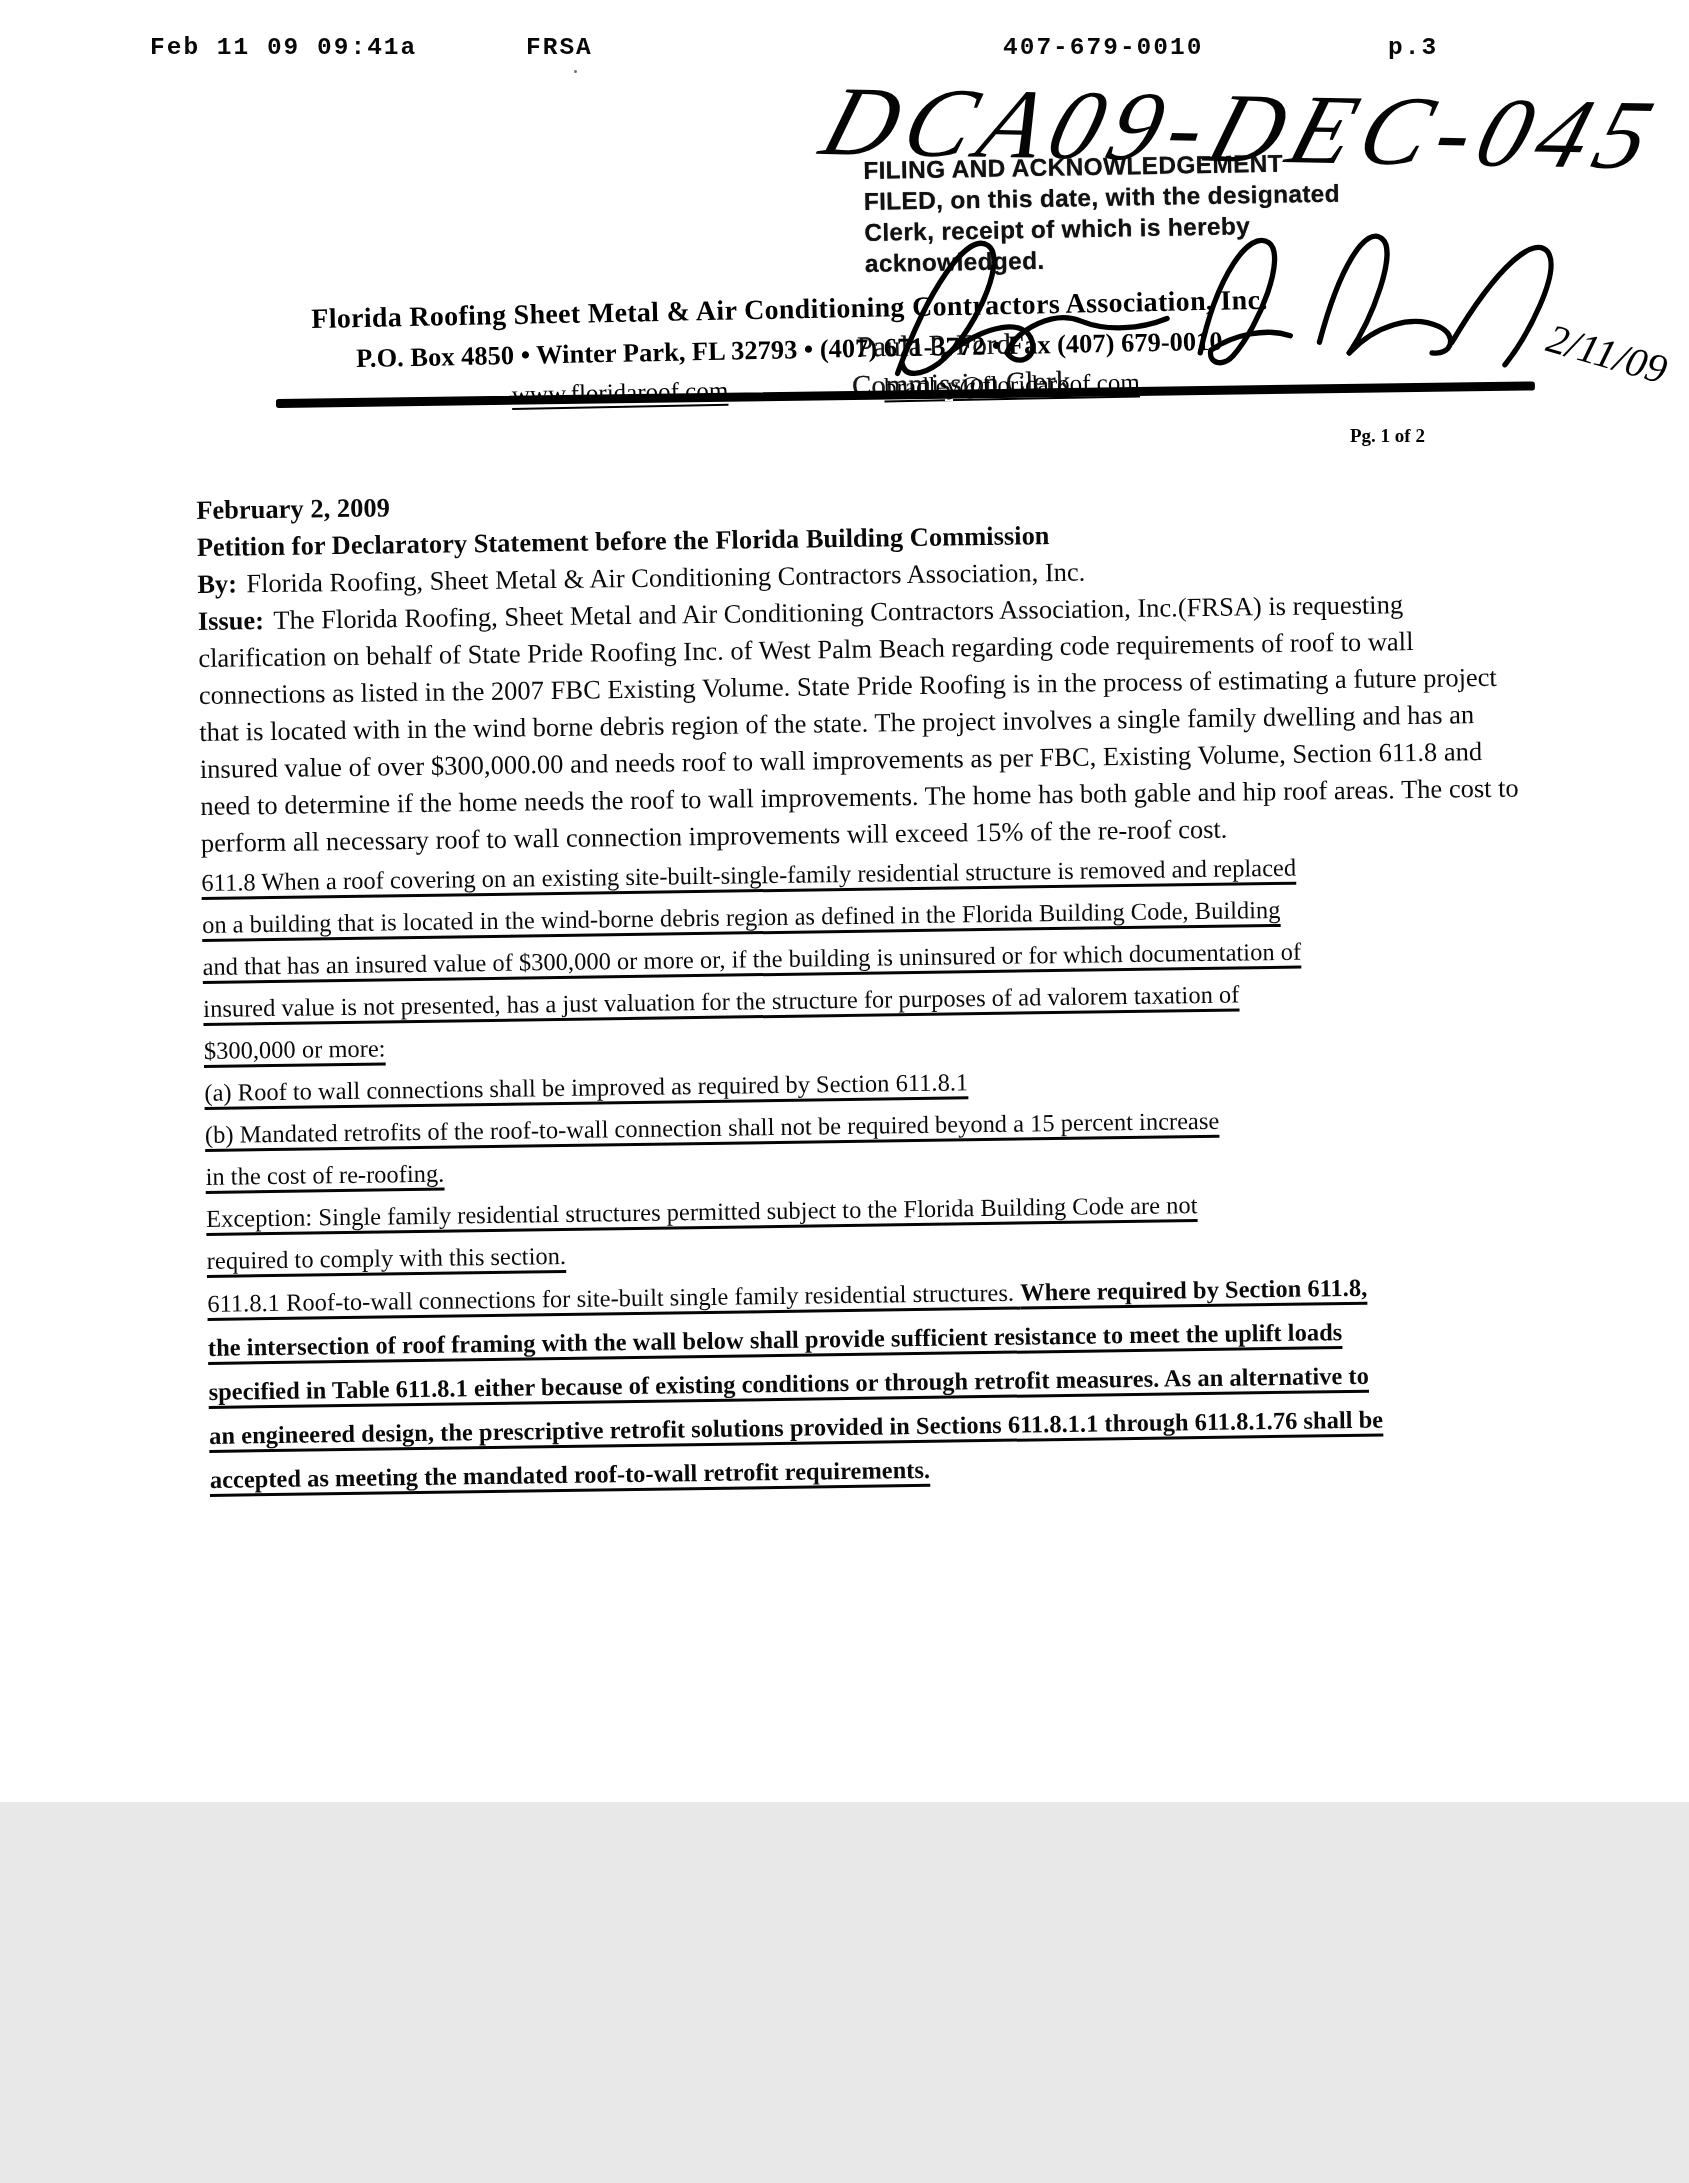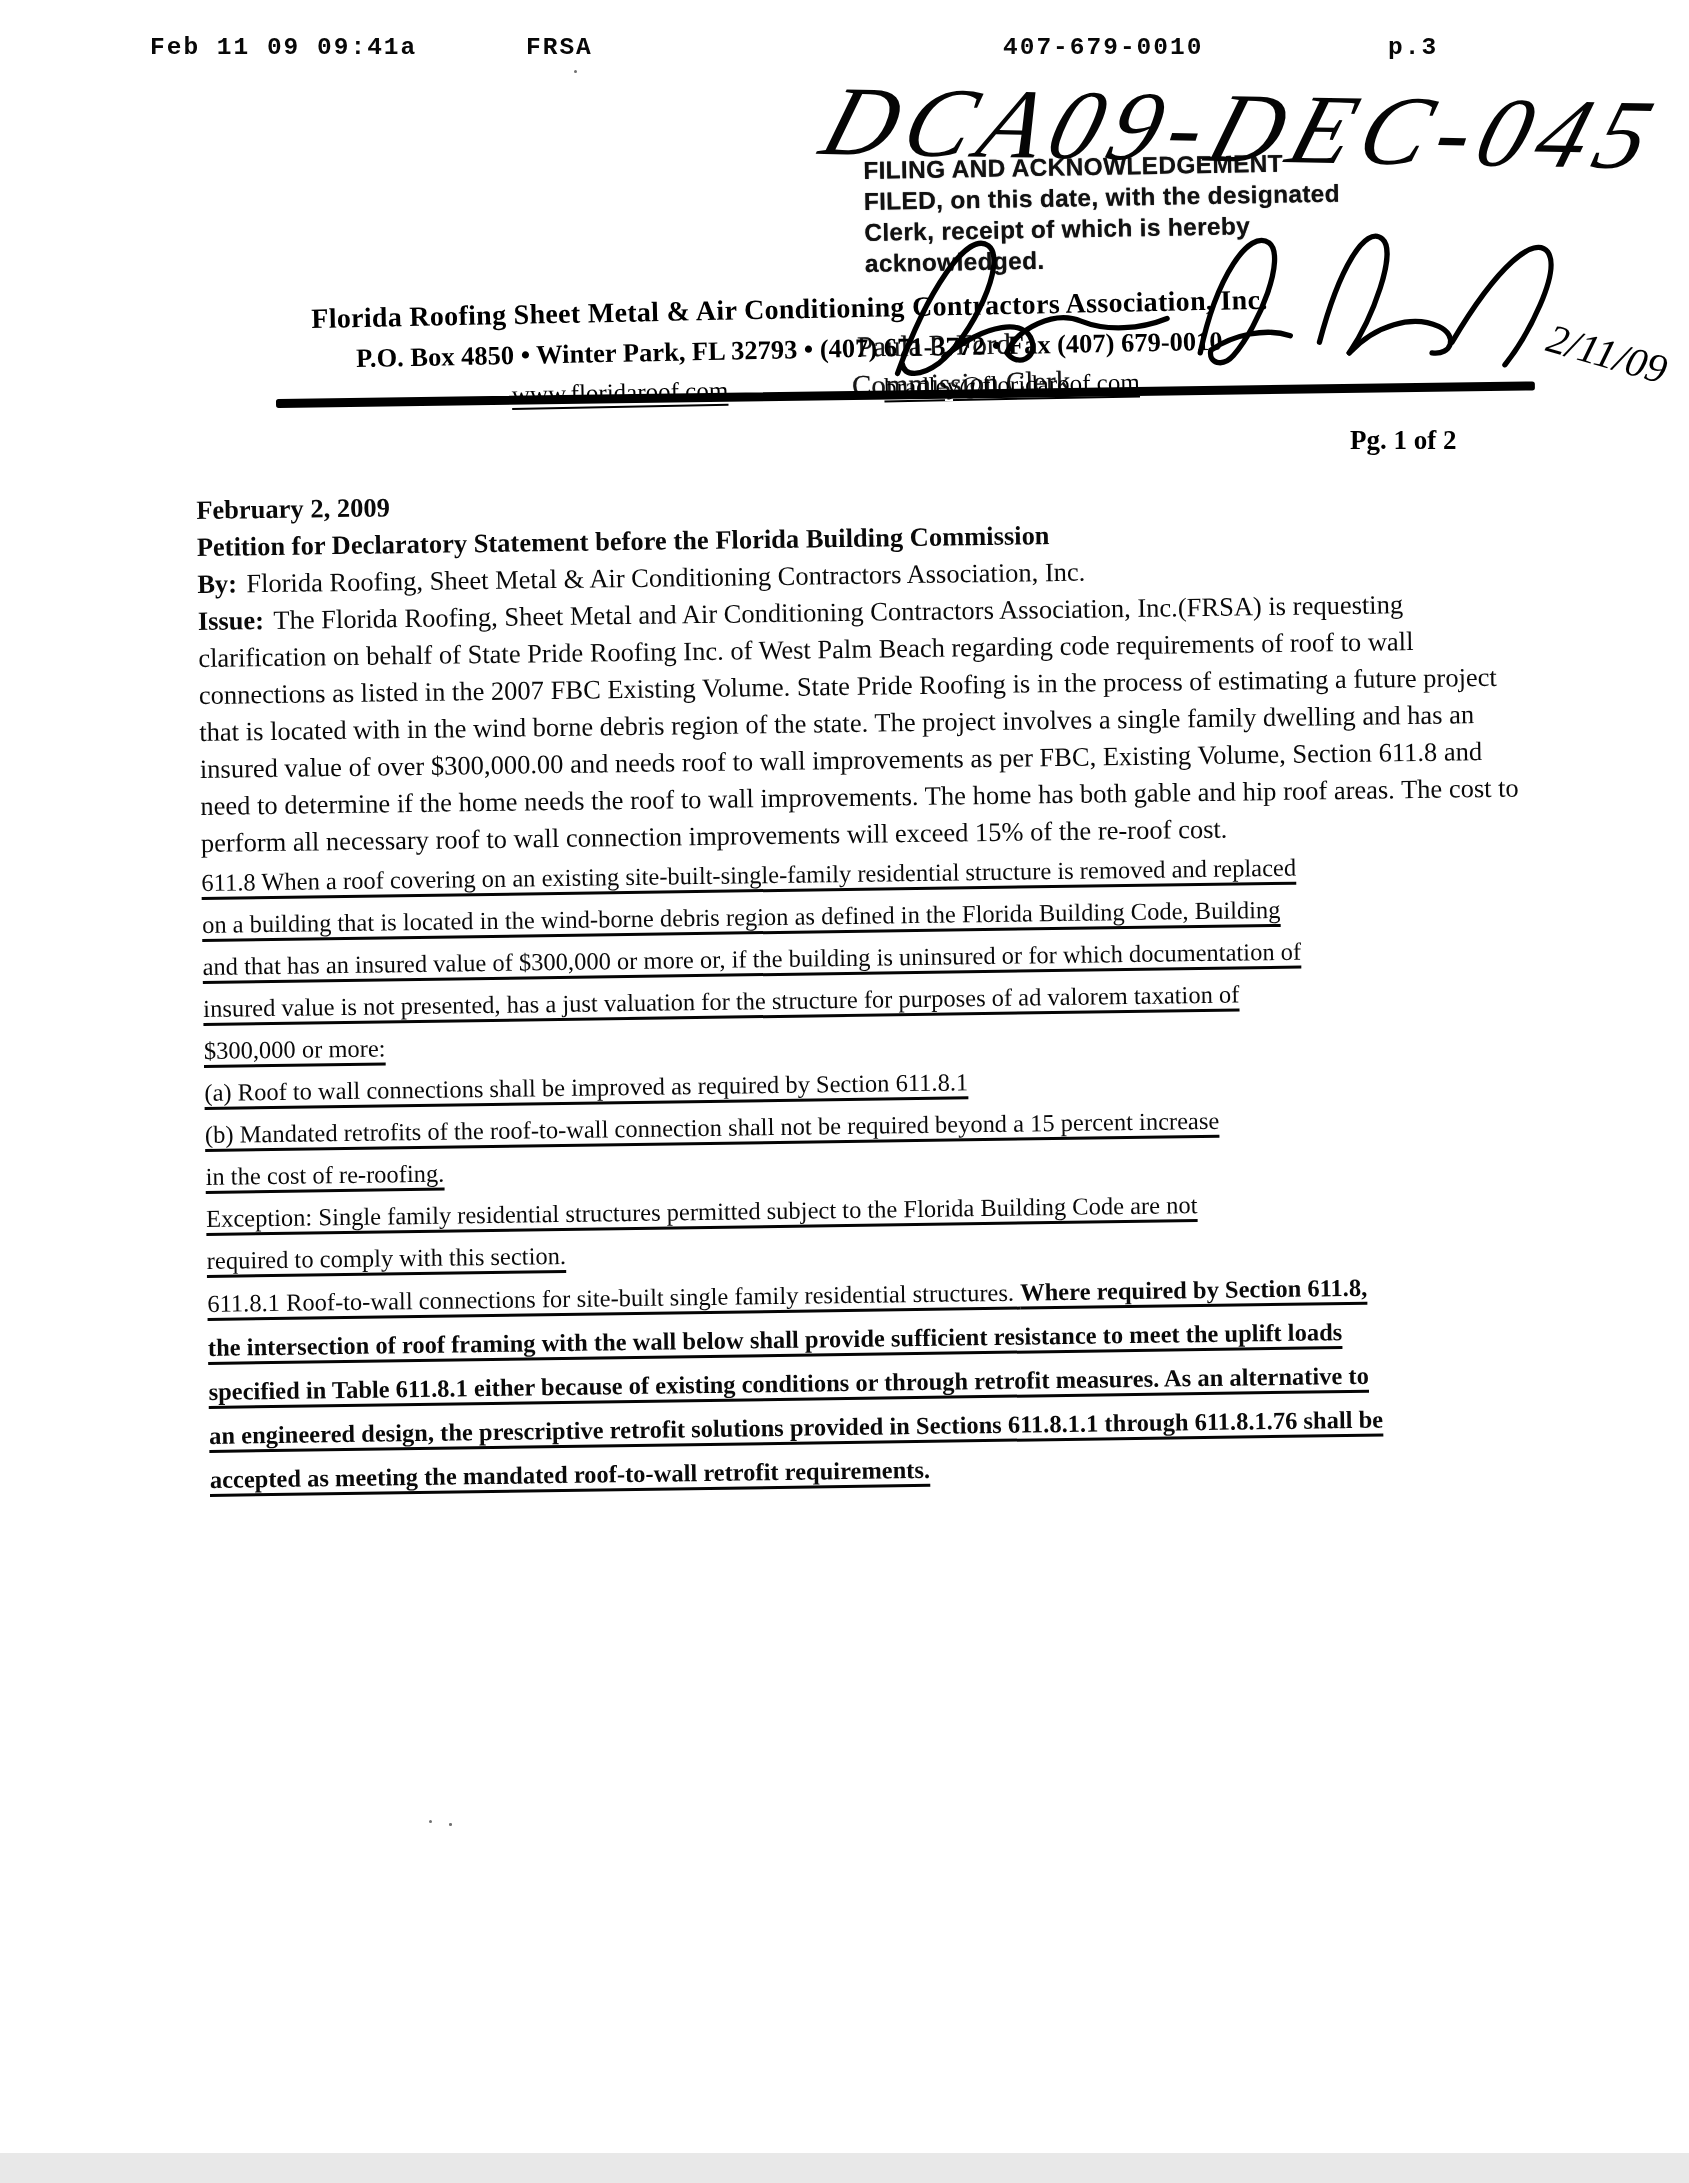--- a/index.html
+++ b/index.html
@@ -1,21 +1,21 @@
 <!DOCTYPE html>
 <html style="font-size:10.6px"><head>
 <meta charset="utf-8">
 <style>
   html,body { margin:0; padding:0; }
   body {
     width:1690px; height:2183px; background:#e8e8e8;
     font-family:"Liberation Serif", serif; color:#000;
   }
   .page {
-    position:relative; width:1690px; height:2153px;
+    position:relative; width:1690px; height:1802px;
     background:#ffffff; overflow:hidden;
   }
 
   
   .fax-header span {
     position:absolute; top:34px;
     font-family:"Liberation Mono", monospace;
     font-size:24.5px; font-weight:700; letter-spacing:2px; color:#080808;
     white-space:pre;
   }
@@ -87,21 +87,21 @@
 
   
   .signature { position:absolute; left:881px; top:211px; z-index:5; }
 
   
   .rule {
     position:absolute; left:276px; top:399px; width:1259px; height:8.6px;
     background:#000; transform:rotate(-0.8deg); transform-origin:0 50%;
     border-radius:2.7px; z-index:3;
   }
-  .pg { position:absolute; left:1350px; top:425px; font-weight:700; font-size:27px; }
+  .pg { position:absolute; left:1350px; top:425px; font-weight:700; font-size:19px; }
 
   
   .letter {
     position:absolute; left:196px; top:492px; width:1332px; z-index:1;
     transform:rotate(-0.8deg); transform-origin:0 0;
     font-size:26.5px; line-height:37px; color:#0a0a0a;
   }
   .letter p { margin:0; }
   .lbl { font-weight:700; margin-right:9.3px; }
   .p-date  { font-weight:700; margin-bottom:32px; }

